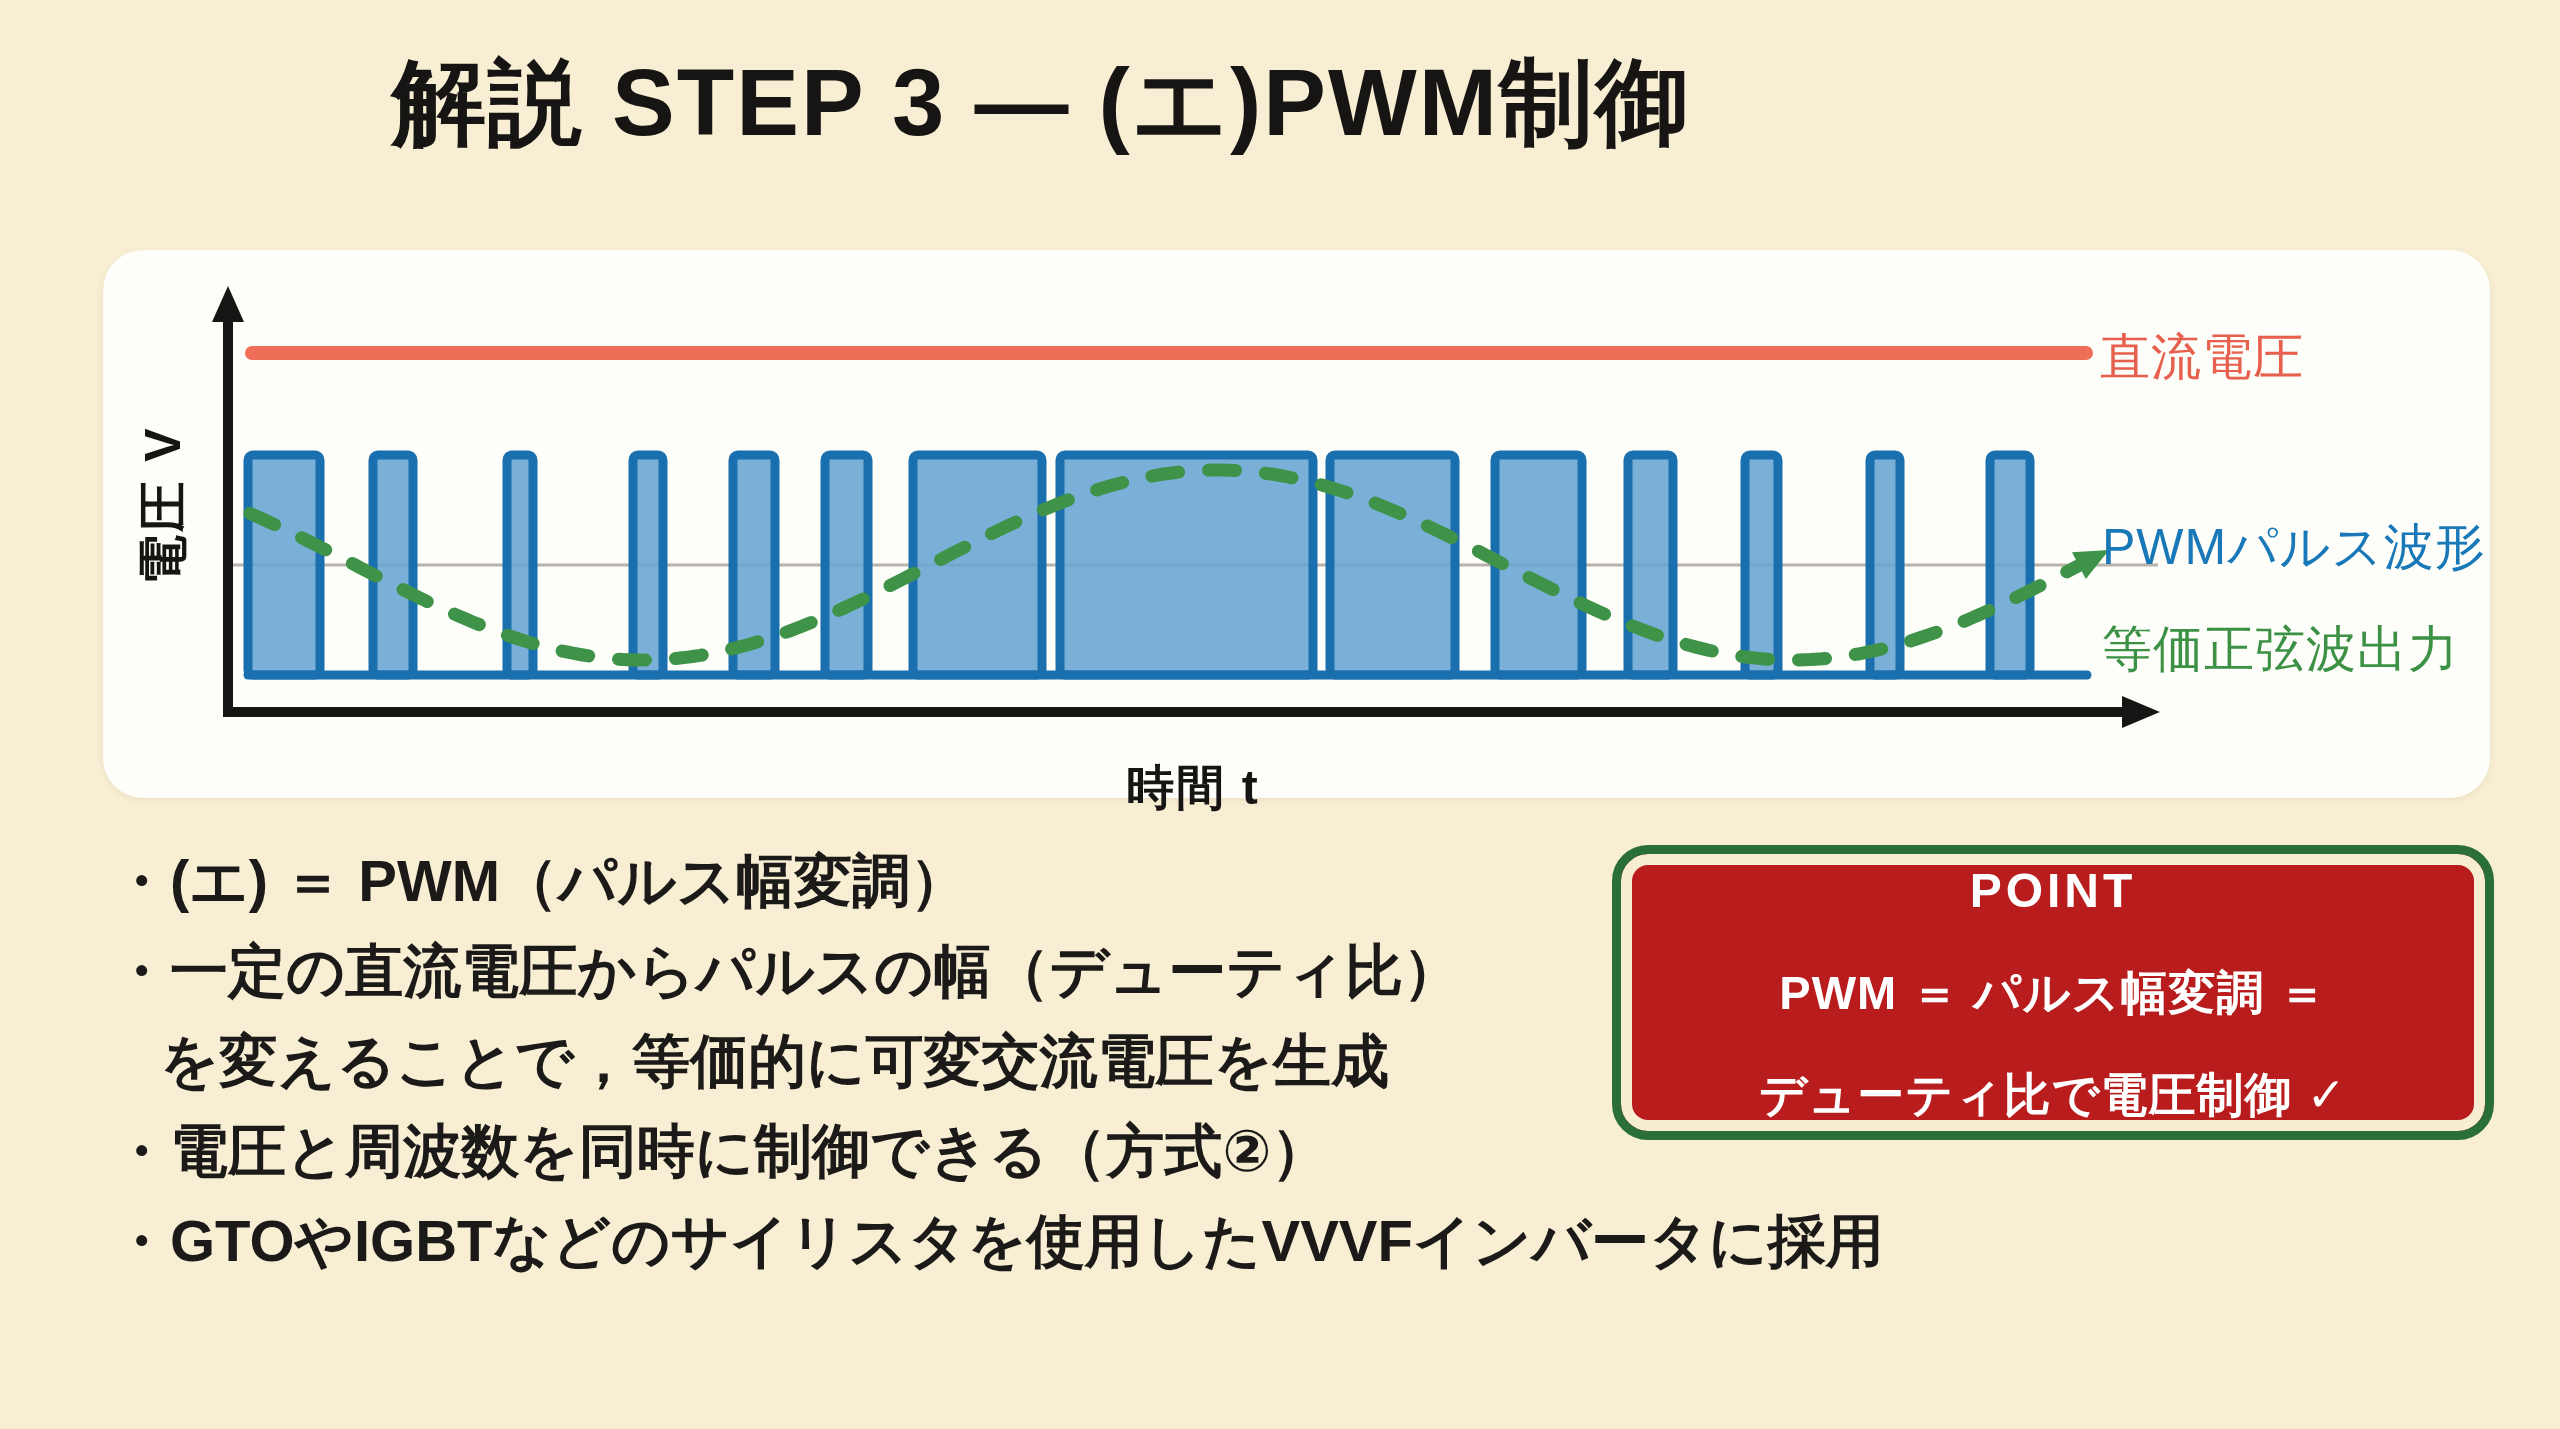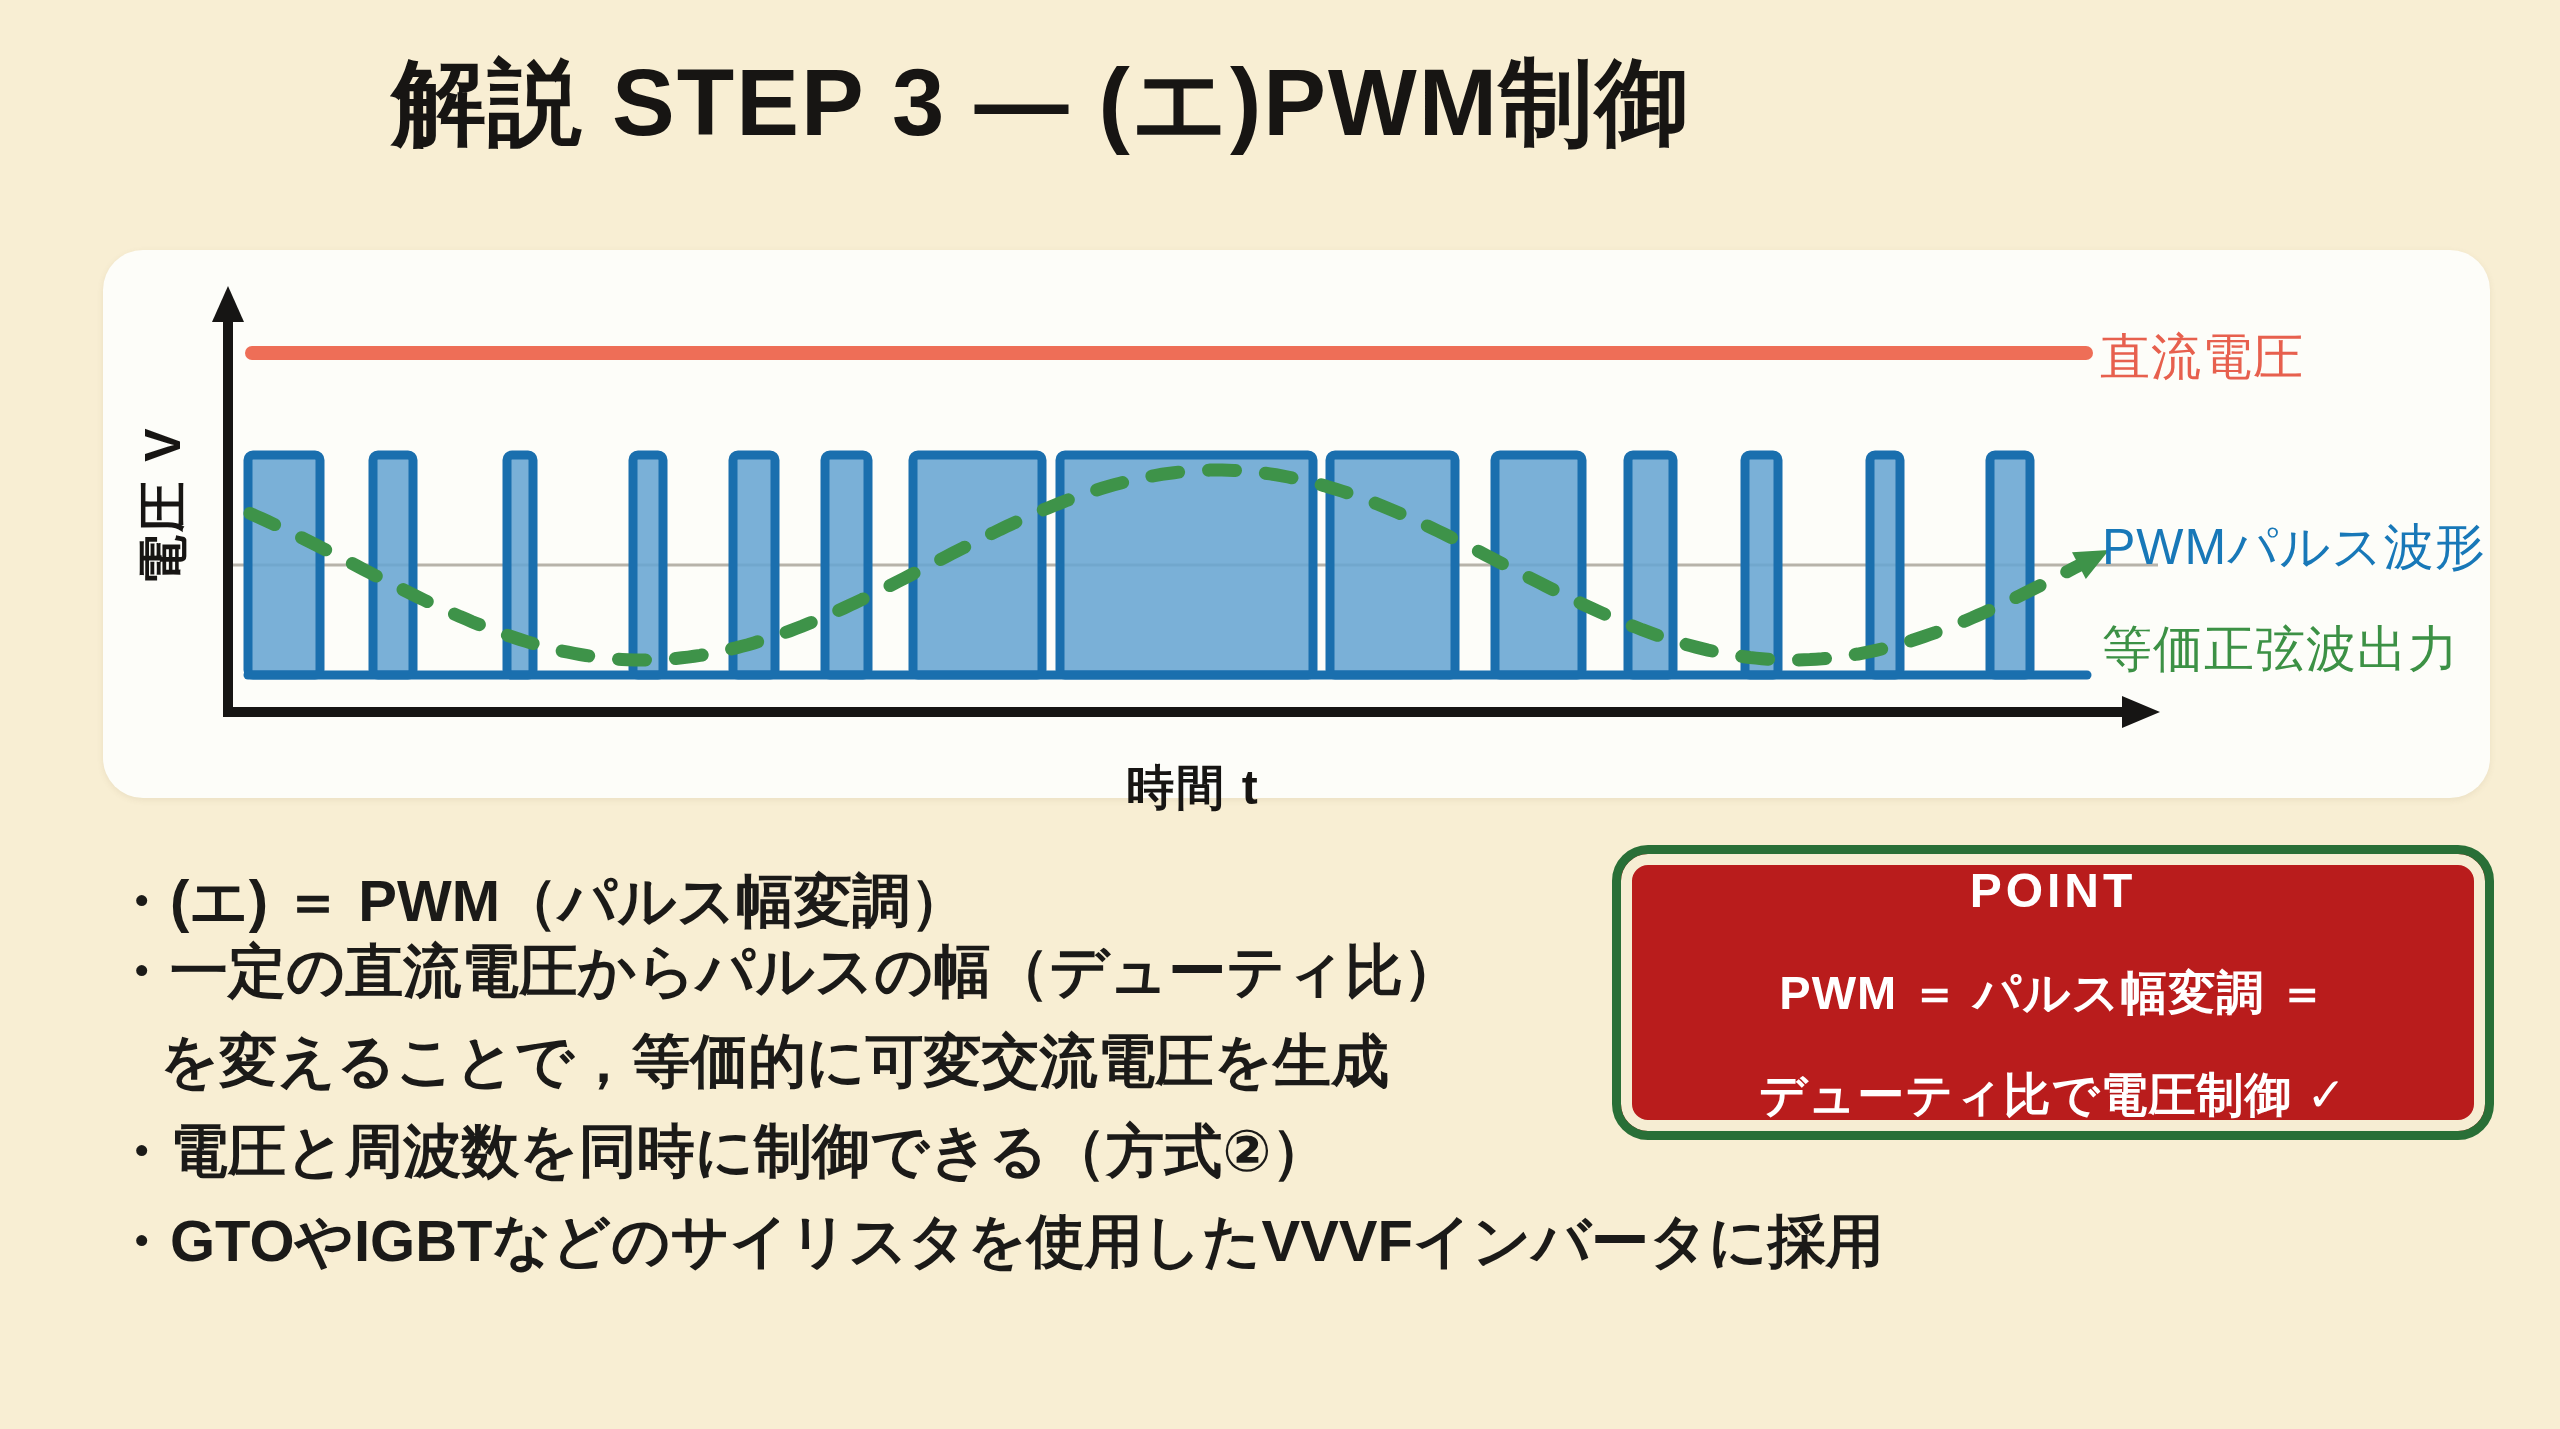--- a/index.html
+++ b/index.html
@@ -38,21 +38,21 @@
 
   .series-label{position:absolute;font-weight:400;font-size:50px;letter-spacing:1px;white-space:nowrap;}
   .dc-label{left:2100px;top:324px;color:#e7604e;}
   .pwm-label{left:2102px;top:514px;color:#1878b8;}
   .sine-label{left:2102px;top:616px;color:#3c9145;}
 
   .bullet-line{
     position:absolute;left:112px;white-space:nowrap;
     font-size:58px;font-weight:800;color:#1b1a18;letter-spacing:0px;
   }
-  .b0{top:863px;}
+  .b0{top:843px;}
   .b1{top:933px;}
   .b2{top:1023px;left:160px;}
   .b3{top:1113px;}
   .b4{top:1203px;}
 
   .point-box{
     position:absolute;left:1612px;top:845px;width:882px;height:295px;
     box-sizing:border-box;
     background:#b91c1c;
     border:9px solid #296f37;

